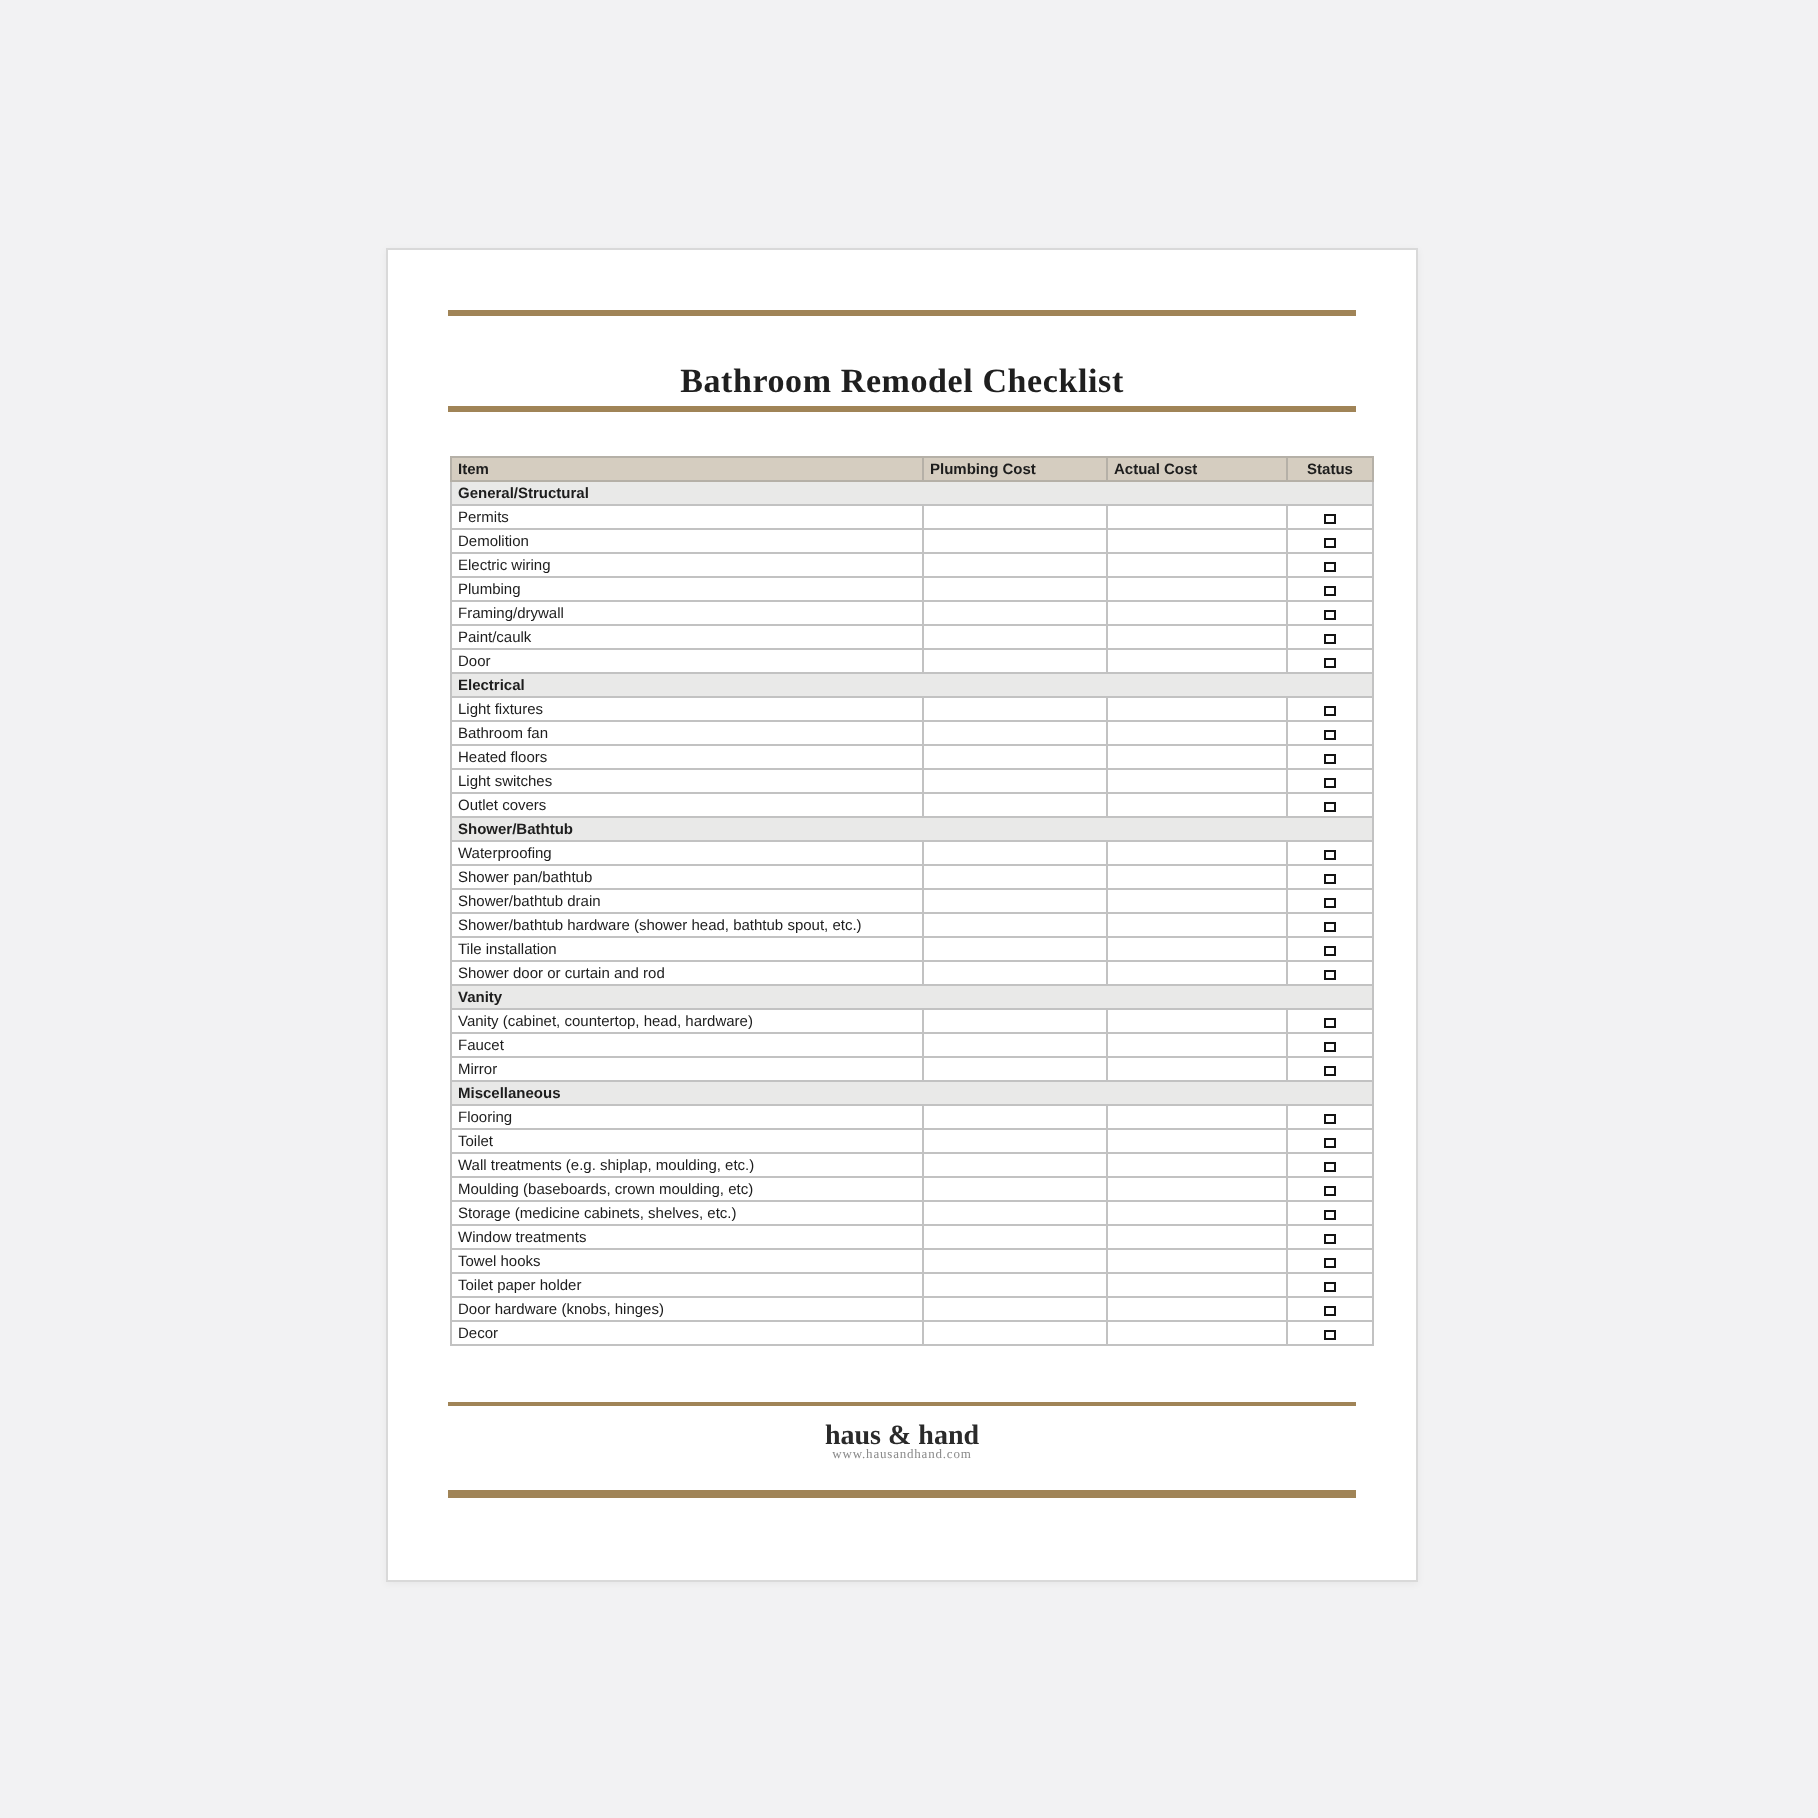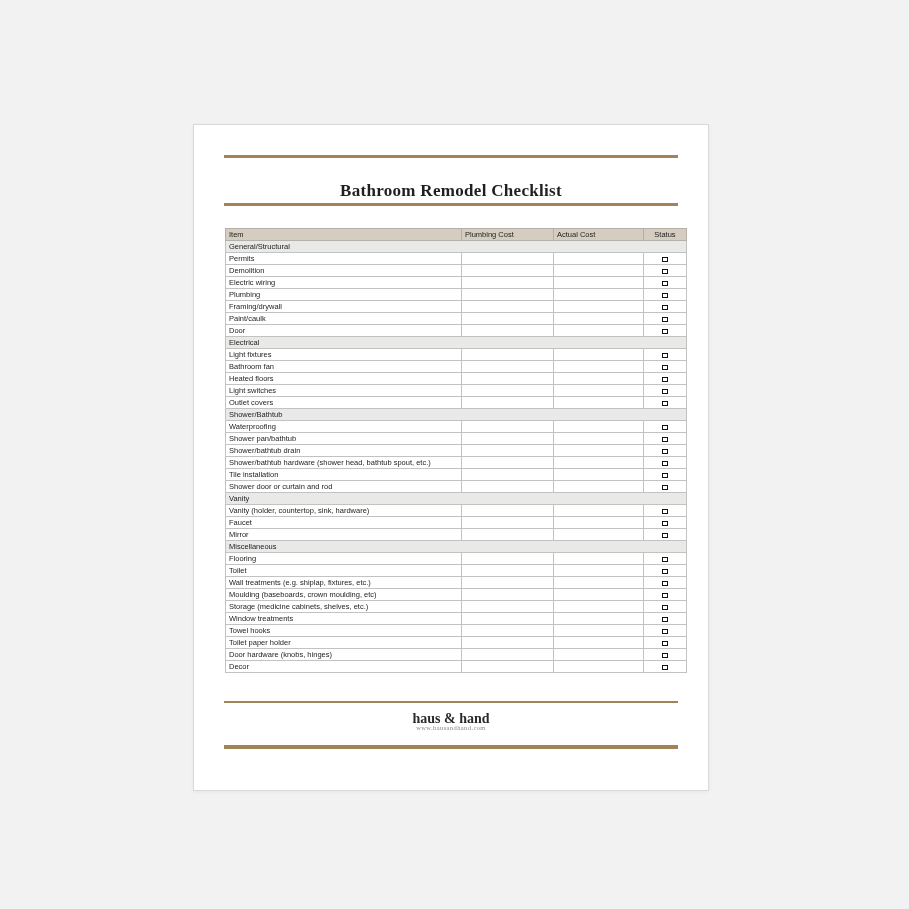--- a/index.html
+++ b/index.html
@@ -42,27 +42,27 @@
     border:1px solid var(--cell-border, #c2c2c2);
     height:12px; box-sizing:border-box;
     padding:0 3px;
     font-size:7.5px; line-height:9px;
     color:#1d1d1d;
     overflow:hidden; white-space:nowrap;
     background:#ffffff;
   }
   .checklist thead th {
     background: var(--header-row-bg, #d5cdc0);
-    text-align:left; font-weight:400;
+    text-align:left; font-weight:700;
     border-color:#b5b0a7;
   }
   .checklist thead th.status-h { text-align:center; }
   .section-row td {
     background: var(--section-row-bg, #e9e9e8);
-    font-weight:400;
+    font-weight:700;
   }
   .status-cell { text-align:center; }
   .checkbox {
     display:inline-block; width:4px; height:3px;
     border:1px solid #141414;
     vertical-align:middle;
     background:#ffffff;
   }
 
   .footer-brand {
@@ -218,21 +218,21 @@
           <tr>
             <td>Shower door or curtain and rod</td>
             <td></td>
             <td></td>
             <td class="status-cell"><span class="checkbox"></span></td>
           </tr>
           <tr class="section-row">
             <td colspan="4">Vanity</td>
           </tr>
           <tr>
-            <td>Vanity (holder, countertop, sink, hardware)</td>
+            <td>Vanity (cabinet, countertop, head, hardware)</td>
             <td></td>
             <td></td>
             <td class="status-cell"><span class="checkbox"></span></td>
           </tr>
           <tr>
             <td>Faucet</td>
             <td></td>
             <td></td>
             <td class="status-cell"><span class="checkbox"></span></td>
           </tr>
@@ -251,21 +251,21 @@
             <td></td>
             <td class="status-cell"><span class="checkbox"></span></td>
           </tr>
           <tr>
             <td>Toilet</td>
             <td></td>
             <td></td>
             <td class="status-cell"><span class="checkbox"></span></td>
           </tr>
           <tr>
-            <td>Wall treatments (e.g. shiplap, fixtures, etc.)</td>
+            <td>Wall treatments (e.g. shiplap, moulding, etc.)</td>
             <td></td>
             <td></td>
             <td class="status-cell"><span class="checkbox"></span></td>
           </tr>
           <tr>
             <td>Moulding (baseboards, crown moulding, etc)</td>
             <td></td>
             <td></td>
             <td class="status-cell"><span class="checkbox"></span></td>
           </tr>

